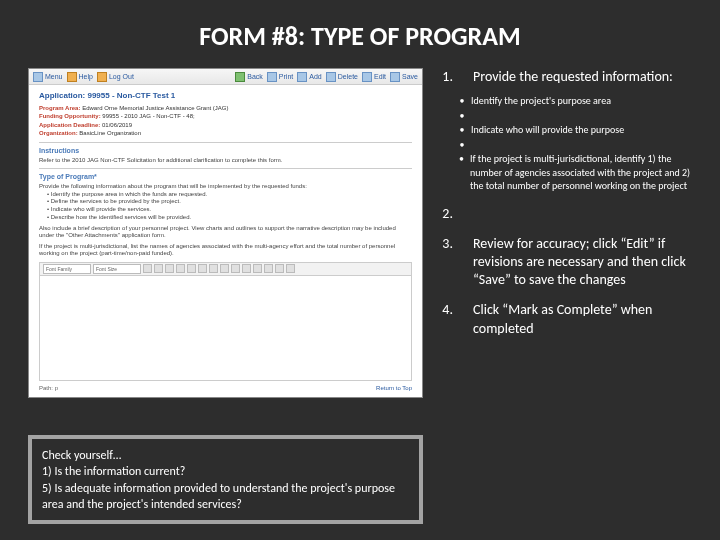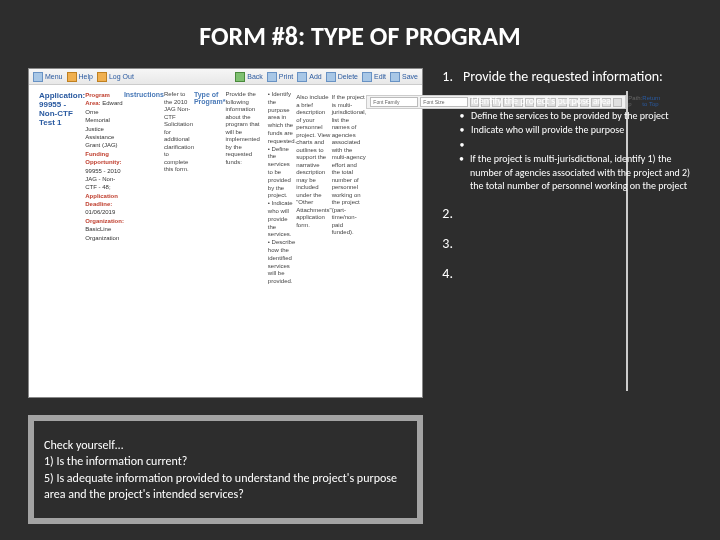--- a/index.html
+++ b/index.html
@@ -52,48 +52,48 @@
     display: flex;
     align-items: center;
     padding: 0 4px;
     gap: 4px;
   }
   .ss-toolbar .tbx { display:flex; align-items:center; gap:2px; color:#2a5aa0; font-size:7px; }
   .ss-toolbar .sep { flex:1; }
   .iconbox { width:10px; height:10px; background:#a8c7e6; border:1px solid #6892c4; }
   .iconbox.orange { background:#f0b050; border-color:#c08020; }
   .iconbox.green { background:#7ec070; border-color:#4a8a3c; }
-  .ss-body { padding: 6px 10px; flex:1; display:flex; flex-direction:row; }
+  .ss-body { padding: 6px 10px; flex:1; display:flex; flex-direction:column; }
   .ss-h1 { color:#2a5aa0; font-size:8px; font-weight:bold; margin-bottom:4px; }
   .ss-meta { font-size:6px; color:#333; line-height:1.4; }
   .ss-meta b { color:#c04030; font-weight:bold; }
   .ss-hr { height:1px; background:#ccc; margin:4px 0; }
   .ss-section { color:#4a7ab8; font-size:7px; font-weight:bold; margin-bottom:3px; }
   .ss-text { font-size:6px; color:#444; line-height:1.25; }
   .ss-list { margin-left:8px; font-size:6px; color:#444; line-height:1.3; }
   .ss-editor-toolbar { height:14px; background:#f2f2f2; border:1px solid #ccc; margin-top:4px; display:flex; align-items:center; gap:2px; padding:0 3px;}
   .ss-editor-toolbar .tbtn { width:9px; height:9px; background:#e0e0e0; border:1px solid #bbb; }
   .ss-editor-toolbar .tsel { width:48px; height:10px; background:#fff; border:1px solid #bbb; font-size:5px; display:flex;align-items:center; padding:0 2px; color:#666;}
   .ss-editor { flex:1; min-height:70px; background:#fff; border:1px solid #ccc; border-top:none; }
   .ss-footer { display:flex; justify-content:space-between; font-size:6px; margin-top:4px; color:#666;}
   .ss-footer .rtt { color:#2a5aa0; }
   .right-col {
     flex: 1;
     color: #fff;
   }
   .step-block { margin-bottom: 12px; }
   .step-line { display:flex; gap:10px; font-size:14px; line-height:1.3; }
   .step-num { width:16px; text-align:right; }
-  .step-text { flex:1; }
+  .step-text { flex:1;margin-left:10px; }
   .sublist { margin: 8px 0 0 22px; font-size:10px; line-height:1.35; }
   .sublist li { list-style:none; display:flex; gap:6px; margin-bottom:1px; }
   .sublist .dot { width:6px; text-align:center; }
   .check-box {
-    border: 6px solid #a3a3a3;
-    padding: 16px 10px;
+    border: 4px solid #a3a3a3;
+    padding: 8px 10px;
     font-size: 12px;
     line-height: 1.35;
     color: #fff;
     width: 395px;
     position:absolute;
     left:28px;
     bottom:16px;
   }
 </style>
 </head>
@@ -199,21 +199,20 @@
           <div class="step-num">1.</div>
           <div class="step-text">Provide the requested information:</div>
         </div>
         <ul class="sublist">
           <li>
               <span class="dot">•</span>
               <span>Identify the project's purpose area</span>
             </li>
           <li>
               <span class="dot">•</span>
-              <span>Define the services to be provided by the project</span>
             </li>
           <li>
               <span class="dot">•</span>
               <span>Indicate who will provide the purpose</span>
             </li>
           <li>
               <span class="dot">•</span>
             </li>
           <li>
               <span class="dot">•</span>
@@ -224,26 +223,28 @@
 
       <div class="step-block">
         <div class="step-line">
           <div class="step-num">2.</div>
         </div>
       </div>
 
       <div class="step-block">
         <div class="step-line">
           <div class="step-num">3.</div>
+          <div class="step-text">Review for accuracy; click “Edit” if revisions are necessary and then click “Save” to save the changes</div>
         </div>
       </div>
 
       <div class="step-block">
         <div class="step-line">
           <div class="step-num">4.</div>
+          <div class="step-text">Click “Mark as Complete” when completed</div>
         </div>
       </div>
     </div>
   </div>
 
   <div class="check-box">
     <div>Check yourself…</div>
     <div>1) Is the information current?</div>
     <div>5) Is adequate information provided to understand the project's purpose area and the project's intended services?</div>
   </div>

